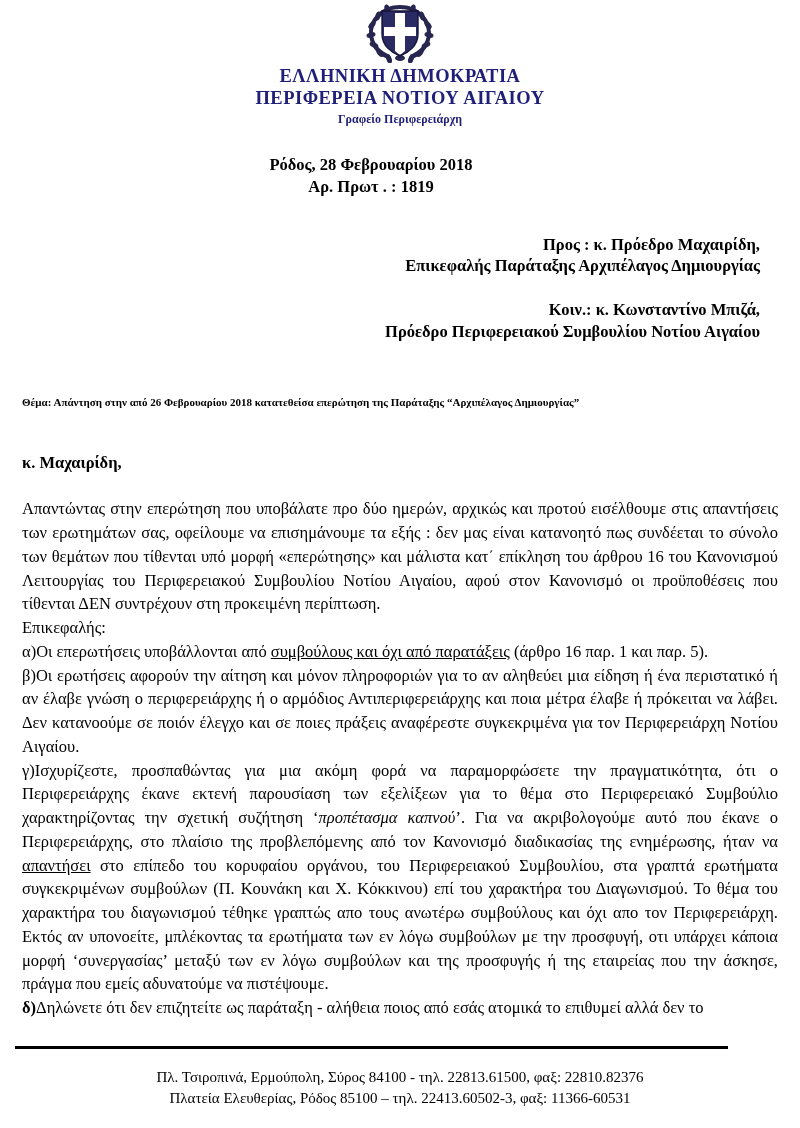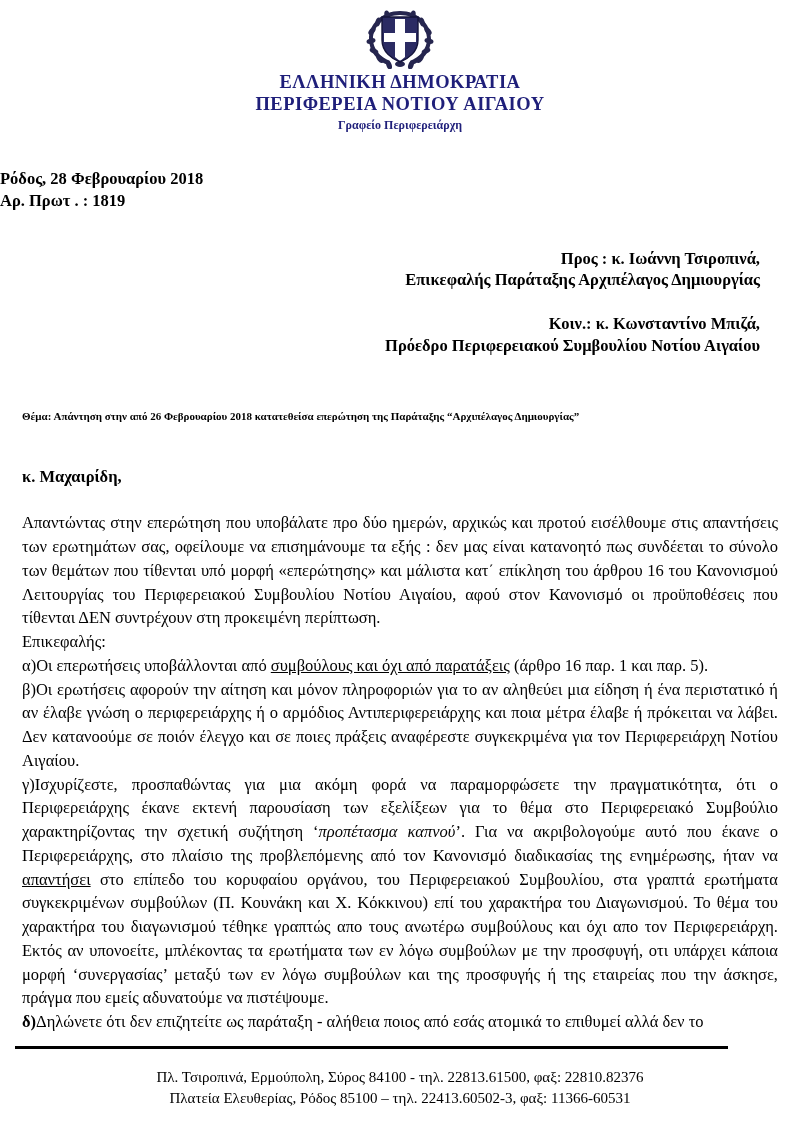--- a/index.html
+++ b/index.html
@@ -19,21 +19,21 @@
   .page {
     position: relative;
     width: 800px;
     height: 1128px;
     box-sizing: border-box;
   }
 
   
   .letterhead {
     text-align: center;
-    padding-top: 6px;
+    padding-top: 0;
   }
   .emblem-wrap {
     display: flex;
     justify-content: center;
     align-items: center;
     height: 64px;
   }
   .emblem-svg { display: block; }
 
   .org-line-1,
@@ -48,23 +48,23 @@
   .org-line-3 {
     color: #1f1f7a;
     font-weight: bold;
     font-size: 12px;
     margin-top: 2px;
     line-height: 1.2;
   }
 
   
   .meta-block {
-    margin-top: 36px;
+    margin-top: 28px;
     padding-right: 58px;
-    text-align: left;
+    text-align: center;
     font-weight: bold;
     font-size: 16.5px;
     line-height: 1.32;
   }
 
   
   .recipients {
     margin-top: 36px;
     padding-right: 40px;
     text-align: right;
@@ -185,21 +185,21 @@
     <div class="org-line-3">Γραφείο Περιφερειάρχη</div>
   </div>
 
   <div class="meta-block">
     <div>Ρόδος, 28 Φεβρουαρίου 2018</div>
     <div>Αρ. Πρωτ . : 1819</div>
   </div>
 
   <div class="recipients">
     <div class="to-block">
-      <div>Προς : κ. Ιωάννη Τσιροπινά,</div>
+      <div>Προς : κ. Πρόεδρο Μαχαιρίδη,</div>
       <div>Επικεφαλής Παράταξης Αρχιπέλαγος Δημιουργίας</div>
     </div>
     <div class="cc-block">
       <div>Κοιν.: κ. Κωνσταντίνο Μπιζά,</div>
       <div>Πρόεδρο Περιφερειακού Συμβουλίου Νοτίου Αιγαίου</div>
     </div>
   </div>
 
   <div class="subject">Θέμα: Απάντηση στην από 26 Φεβρουαρίου 2018 κατατεθείσα επερώτηση της Παράταξης “Αρχιπέλαγος Δημιουργίας”</div>
 

